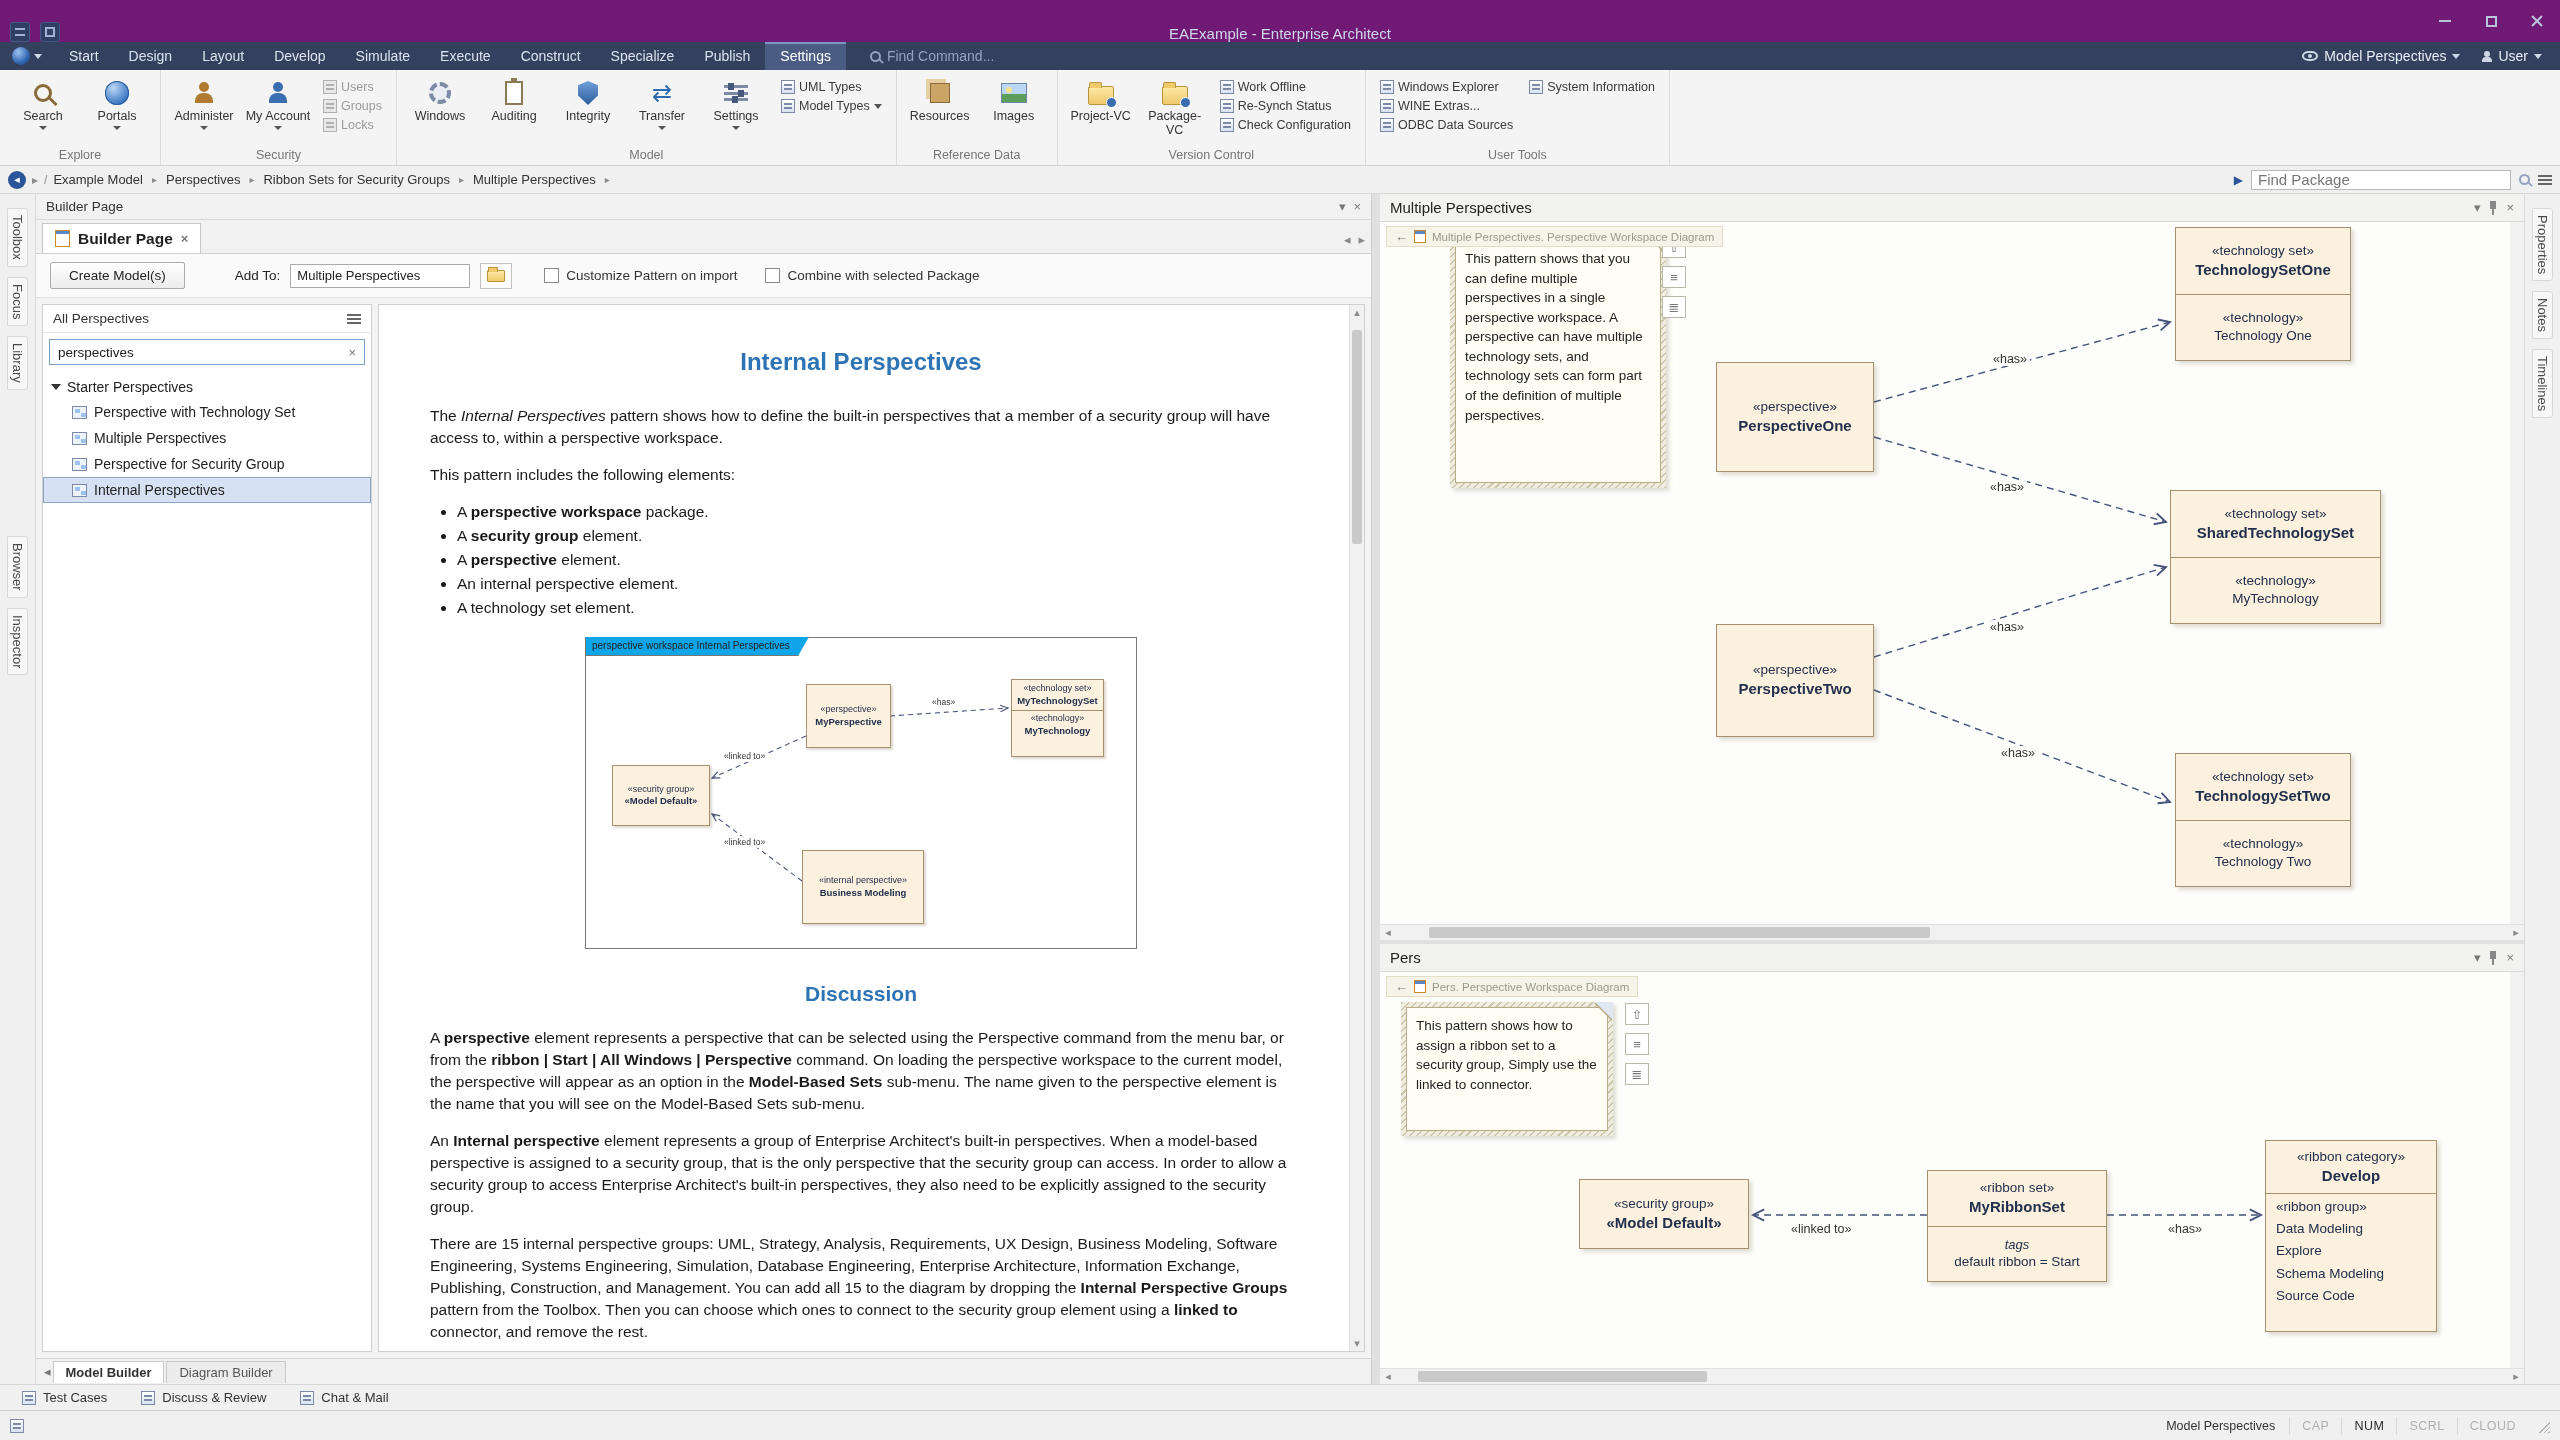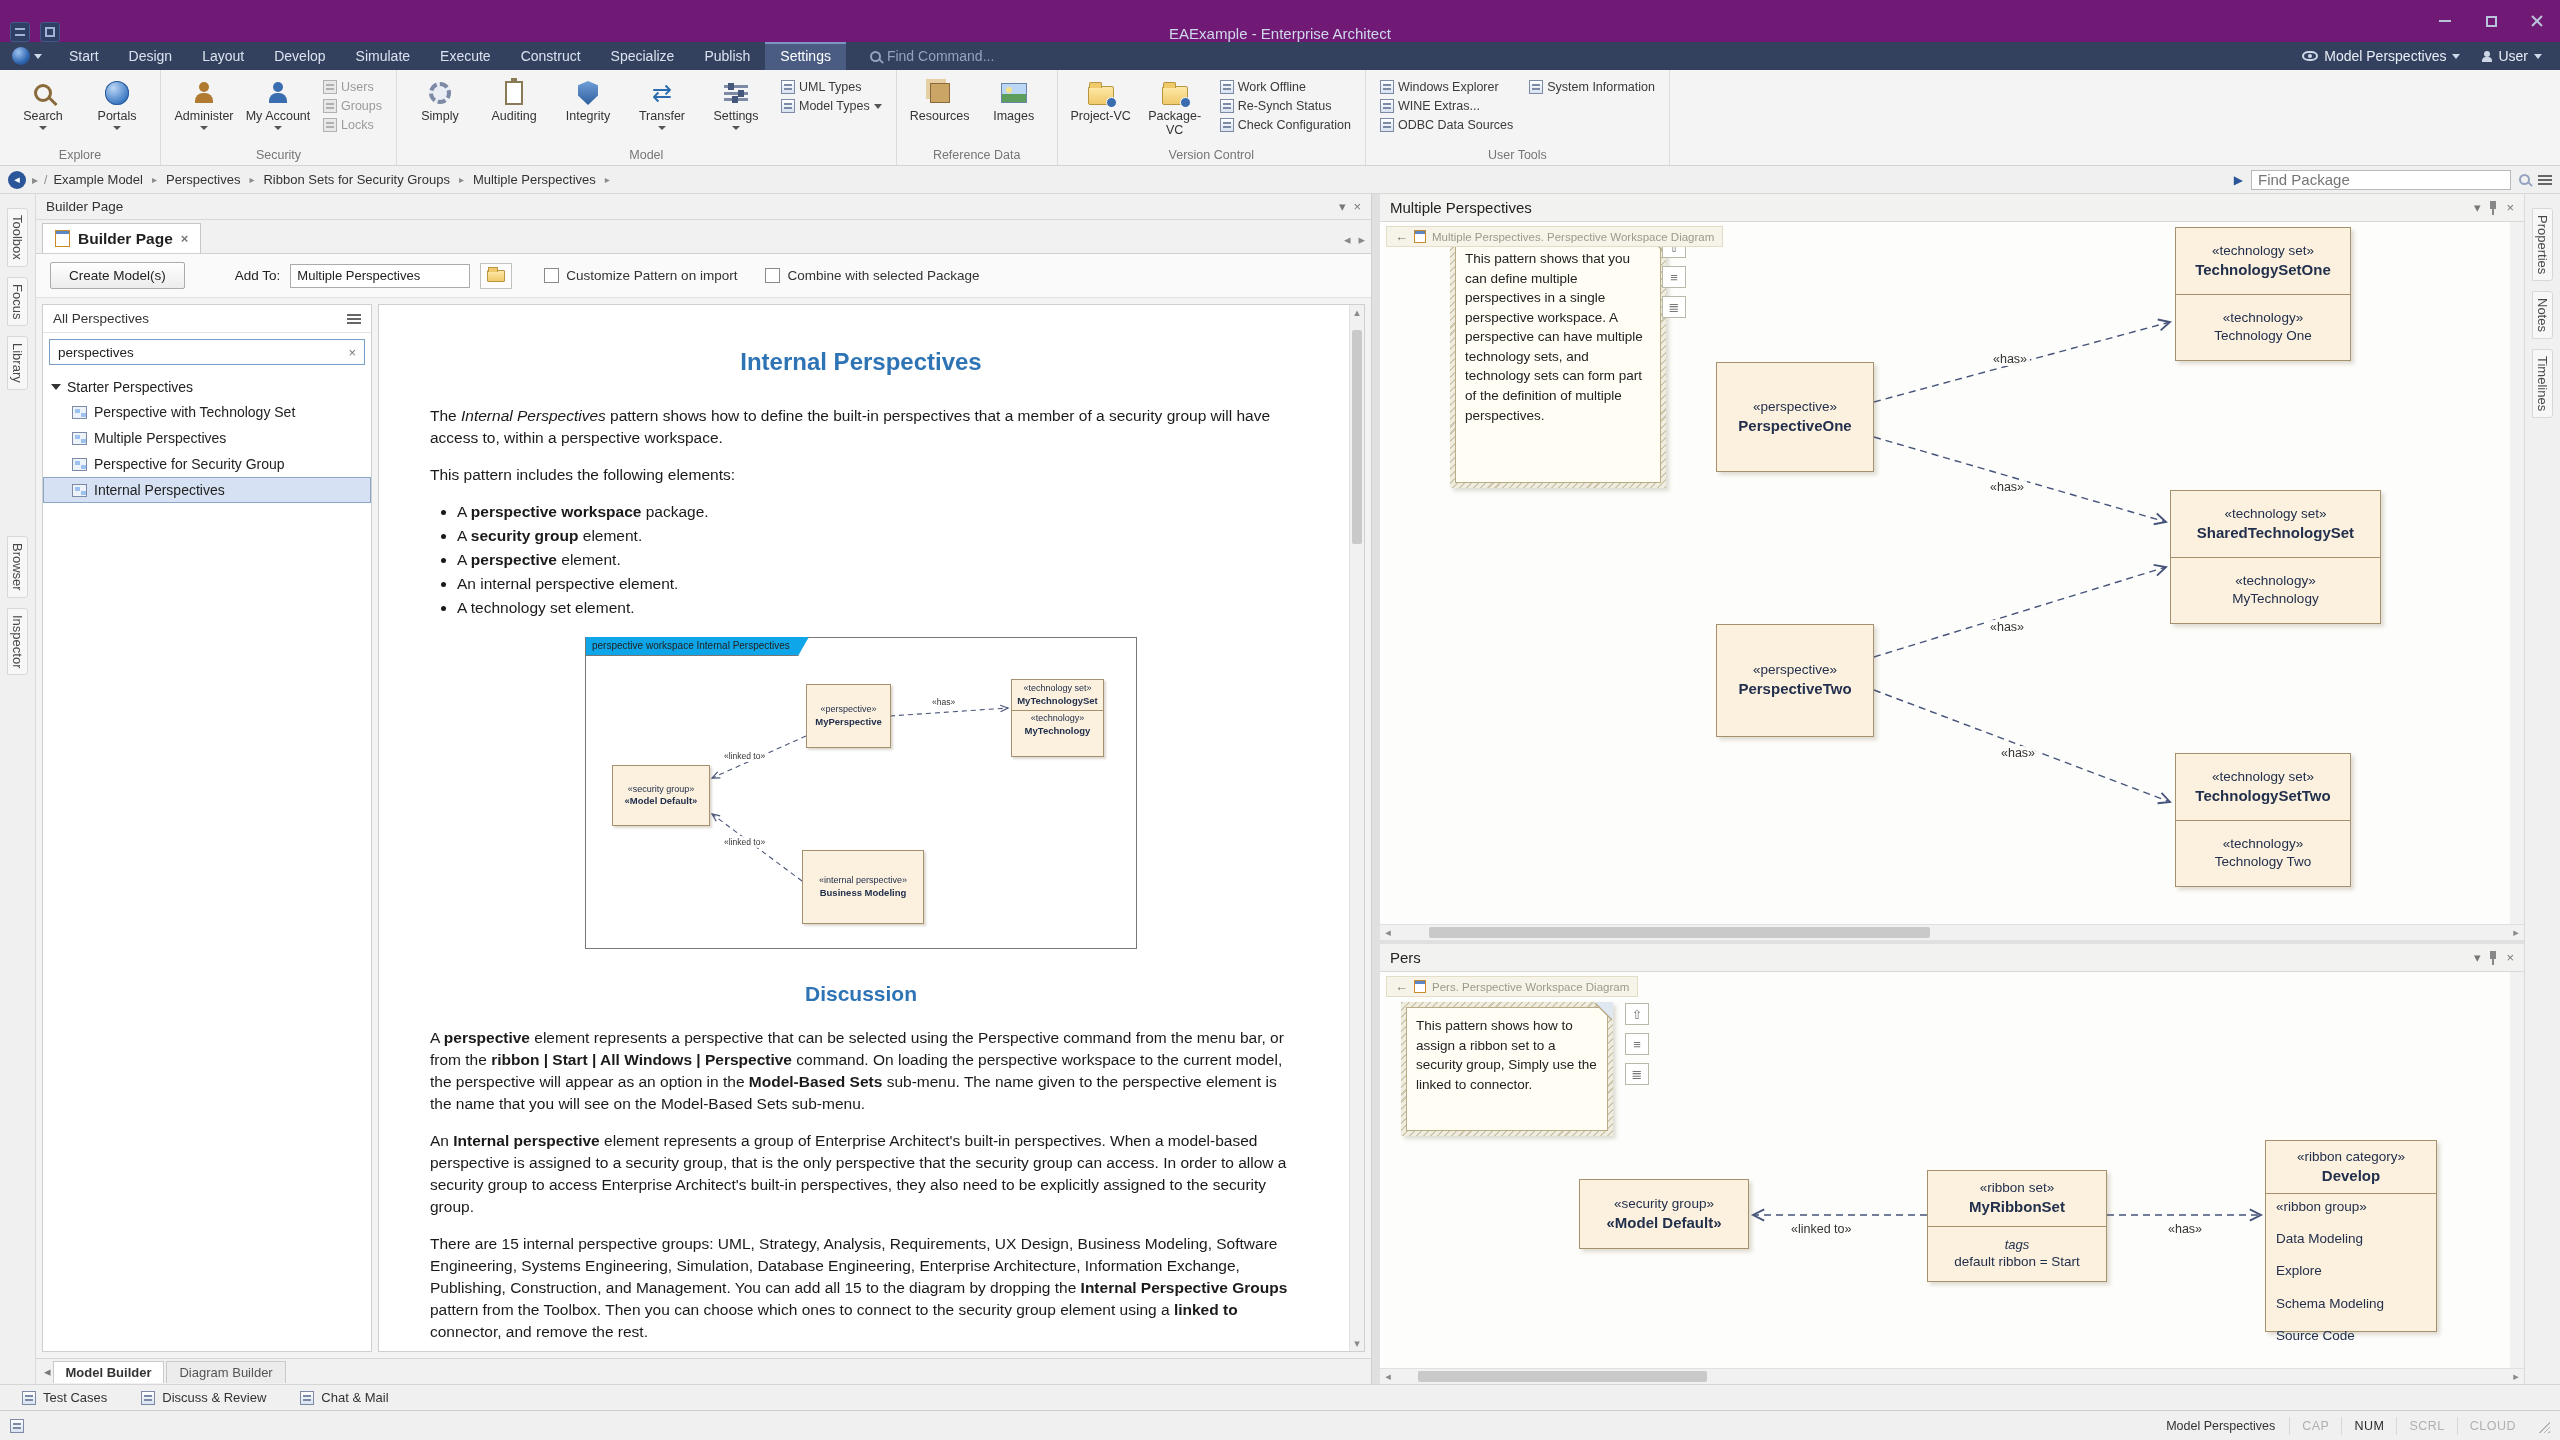--- a/index.html
+++ b/index.html
@@ -160,21 +160,21 @@
   .pin:after{content:"";position:absolute;left:4px;top:8px;width:2px;height:6px;background:#888}
   .canvas{flex:1;position:relative;background:#fdfdfb;overflow:hidden;border-right:14px solid #f1f1f1}
   .subrow{position:absolute;top:4px;left:6px;display:flex;align-items:center;gap:6px;font-size:11.5px;color:#9a9a8a;background:#f6f3e8;padding:2px 8px;border:1px solid #e3ddc8;z-index:5}
   .backarr{color:#777;font-size:13px}
   .el{position:absolute;background:#fcf1de;border:1px solid #a5916d;box-shadow:3px 3px 4px rgba(120,100,70,.22);color:#22304d;text-align:center;font-size:13.5px;line-height:1.35;display:flex;flex-direction:column}
   .el .sec{flex:1;display:flex;flex-direction:column;justify-content:center;padding:2px 4px}
   .el .st{font-size:13.5px}
   .el .nm{font-weight:bold;font-size:15px}
   .el .cmp{border-top:1px solid #a5916d}
   .el .tagshead{font-style:italic;font-size:13px}
-  .el .listbody{align-items:flex-start;text-align:left;padding:4px 10px;justify-content:flex-start;gap:14px}
+  .el .listbody{align-items:flex-start;text-align:left;padding:4px 10px;justify-content:flex-start;gap:4px}
   .note{position:absolute;background:repeating-linear-gradient(135deg,#cfc7ae 0 1.5px,#efece0 1.5px 5px);padding:5px;box-shadow:3px 3px 4px rgba(100,90,60,.2)}
   .note-in{background:#fffdf4;border:1px solid #b9ab85;width:100%;height:100%;padding:8px 9px;font-size:13.5px;line-height:1.45;color:#222;position:relative}
   .ear{position:absolute;top:-6px;right:-6px;width:0;height:0;border-top:18px solid #dfe7f0;border-left:18px solid transparent;filter:drop-shadow(-1px 1px 0 #b9ab85)}
   .nicons{position:absolute;display:flex;flex-direction:column;gap:8px;align-items:center}
   .nic{width:24px;height:22px;border:1px solid #b9b9a9;background:#fff;display:flex;align-items:center;justify-content:center;color:#777;font-size:13px}
   .dlab{position:absolute;font-size:12.5px;color:#333;background:rgba(253,253,251,.9);padding:0 3px;z-index:3}
   .hscroll{height:16px;background:#f1f1f1;border-top:1px solid #e0e0e0;display:flex;align-items:center;flex:none}
   .htrack{flex:1;height:100%;position:relative}
   .hthumb{position:absolute;top:2px;bottom:2px;background:#c9c9c9;border-radius:2px}
 
@@ -305,21 +305,21 @@
         </div>
       </div>
       <div class="rg-label">Security</div>
     </div>
     <div class="rgroup">
       <div class="rg-items">
         <div class="bigbtn">
             <span class="bic">
               <span class="i-gear"></span>
             </span>
-            <span>Simply</span>
+            <span>Windows</span>
           </div>
         <div class="bigbtn">
             <span class="bic">
               <span class="i-clip"></span>
             </span>
             <span>Auditing</span>
           </div>
         <div class="bigbtn">
             <span class="bic">
               <span class="i-shield"></span>

